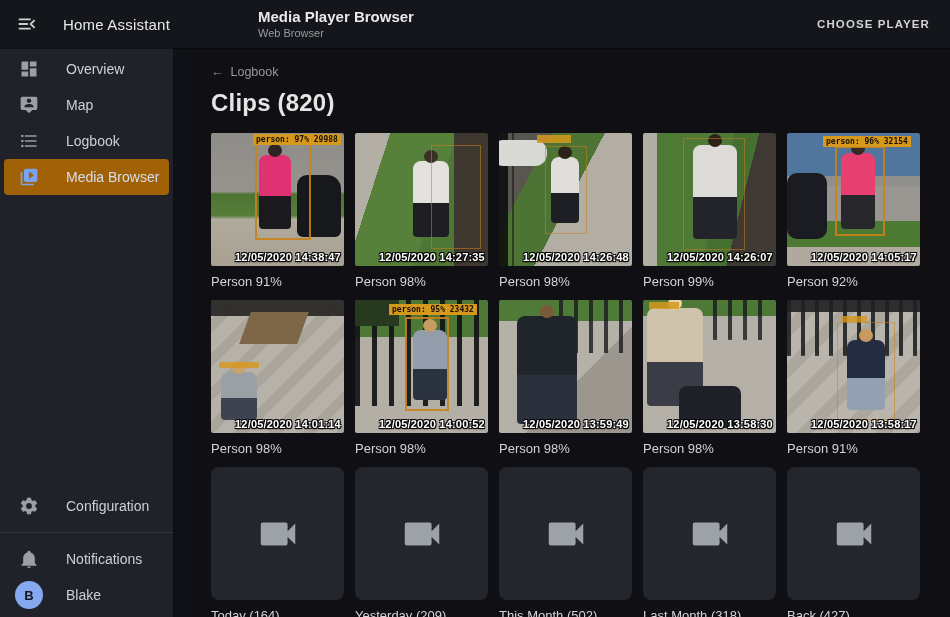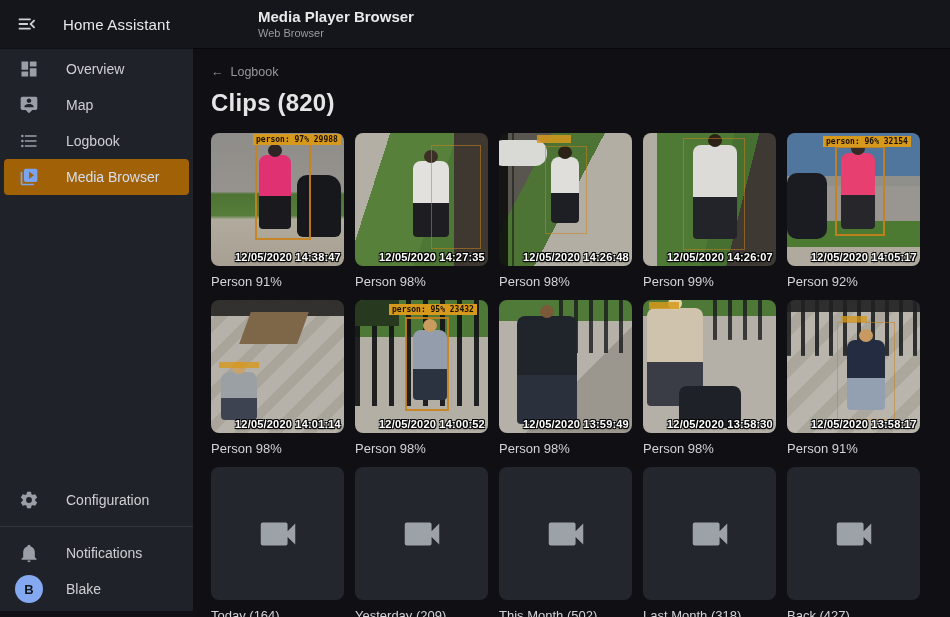--- a/index.html
+++ b/index.html
@@ -17,21 +17,21 @@
   .topbar-main { flex:1; display:flex; align-items:center; height:100%; }
   .page-title-block { margin-left:65px; line-height:1.2; }
   .page-title { font-size:15px; font-weight:600; color:#e9e9ec; }
   .page-subtitle { font-size:11px; color:#9a9ba1; margin-top:1px; }
   .tb-spacer { flex:1; }
   .choose-player { background:none; border:none; color:#d2d3d7; font-family:inherit;
                    font-size:11.5px; font-weight:700; letter-spacing:1.1px; margin-right:14px;
                    cursor:pointer; padding:8px 6px; }
 
   
-  .sidebar { position:absolute; left:0; top:48px; bottom:6px; width:193px; background:#1f2228;
+  .sidebar { position:absolute; left:0; top:48px; bottom:0; width:173px; background:#1f2228;
              display:flex; flex-direction:column; padding-top:3px; }
   .side-item { height:36px; margin:0 4px; border-radius:4px; display:flex; align-items:center;
                padding-left:14px; cursor:pointer; flex:none; }
   .side-item .ic { width:22px; height:22px; flex:none; display:flex; align-items:center; justify-content:center; }
   .side-item .ic svg { width:20px; height:20px; fill:#9a9ea6; }
   .side-item .lbl { margin-left:26px; font-size:14px; color:#ced0d4; white-space:nowrap; }
   .side-item.selected { background:#a16207; }
   .side-item.selected .ic svg { fill:#7ba3ee; }
   .side-item.selected .lbl { color:#d6deee; }
   .side-spacer { flex:1; }
@@ -43,21 +43,21 @@
   .side-bottom-pad { height:4px; flex:none; }
 
   
   .content { position:absolute; left:193px; top:48px; right:0; bottom:0; background:#101014;
              padding:14px 0 0 18px; overflow:hidden; }
   .breadcrumb { display:inline-flex; align-items:center; gap:7px; color:#97989d; font-size:12.5px; cursor:pointer; }
   .clips-title { margin-top:9px; margin-bottom:16px; font-size:24px; font-weight:700; color:#e5e5e5; letter-spacing:.2px; }
 
   .grid { display:grid; grid-template-columns:repeat(5,133px); column-gap:11px; row-gap:11px; }
   .clip { width:133px; cursor:pointer; }
-  .thumb { position:relative; width:133px; height:133px; border-radius:8px; overflow:hidden; background:#2a2a2e; }
+  .thumb { position:relative; width:133px; height:133px; border-radius:2px; overflow:hidden; background:#2a2a2e; }
   .cap { margin-top:8px; height:15px; font-size:13px; color:#d3d4d7; white-space:nowrap; }
 
   .ts { position:absolute; left:4px; bottom:3px; font-size:11px; font-weight:800; color:#fff;
         letter-spacing:.2px; white-space:nowrap;
         text-shadow:-1px -1px 0 #000, 1px -1px 0 #000, -1px 1px 0 #000, 1px 1px 0 #000, 0 1px 2px #000;padding-left:20px; }
   .det { position:absolute; top:1px; font-family:"DejaVu Sans Mono",monospace; font-size:8px; font-weight:700;
          line-height:11px; background:#d6991c; color:#1a1002; padding:0 3px; white-space:nowrap; }
   .bbox { position:absolute; border:2px solid rgba(201,130,27,.9); }
   .bbox.faint { border:1px solid rgba(201,130,27,.55); }
 
@@ -151,20 +151,21 @@
           </svg>
       </div>
       <div class="ha-title">Home Assistant</div>
     </div>
     <div class="topbar-main">
       <div class="page-title-block">
         <div class="page-title">Media Player Browser</div>
         <div class="page-subtitle">Web Browser</div>
       </div>
       <div class="tb-spacer"></div>
+      <button class="choose-player">CHOOSE PLAYER</button>
     </div>
   </div>
 
   <div class="sidebar">
     <div class="side-item">
       <span class="ic">
           <svg viewBox="0 0 24 24">
             <path d="M13,3V9H21V3M13,21H21V11H13M3,21H11V15H3M3,13H11V3H3V13Z"></path>
           </svg>
         </span>

